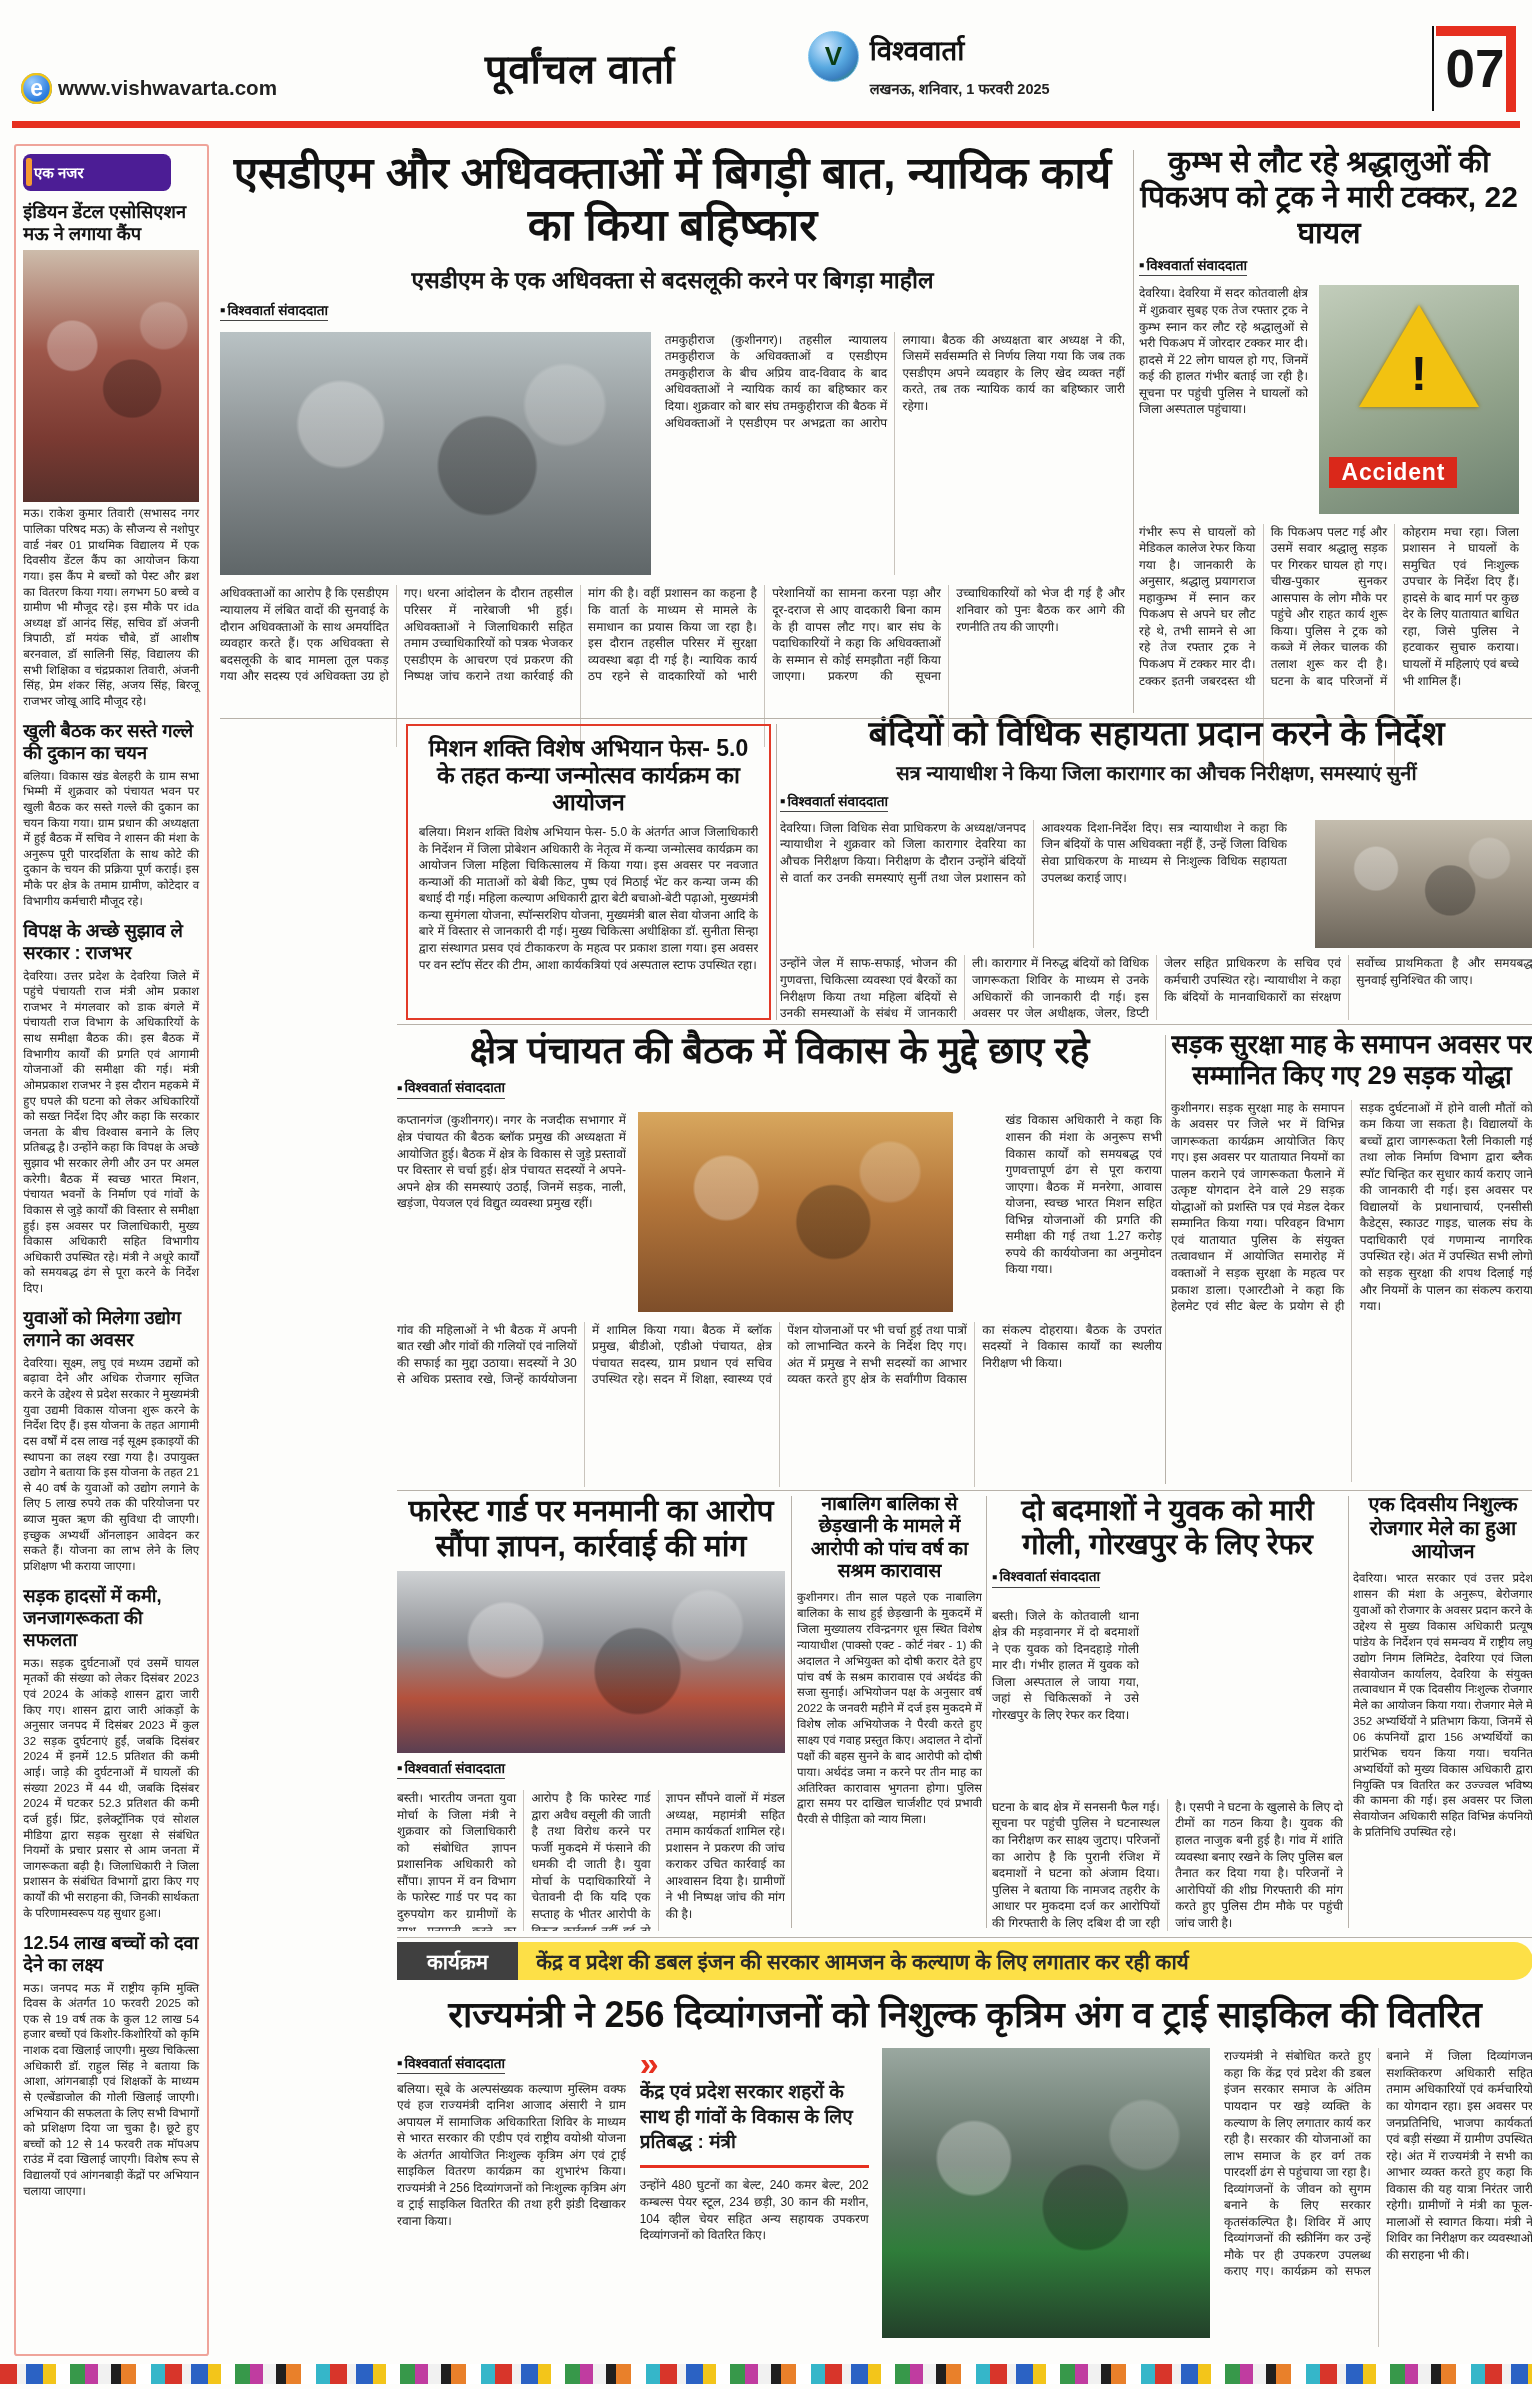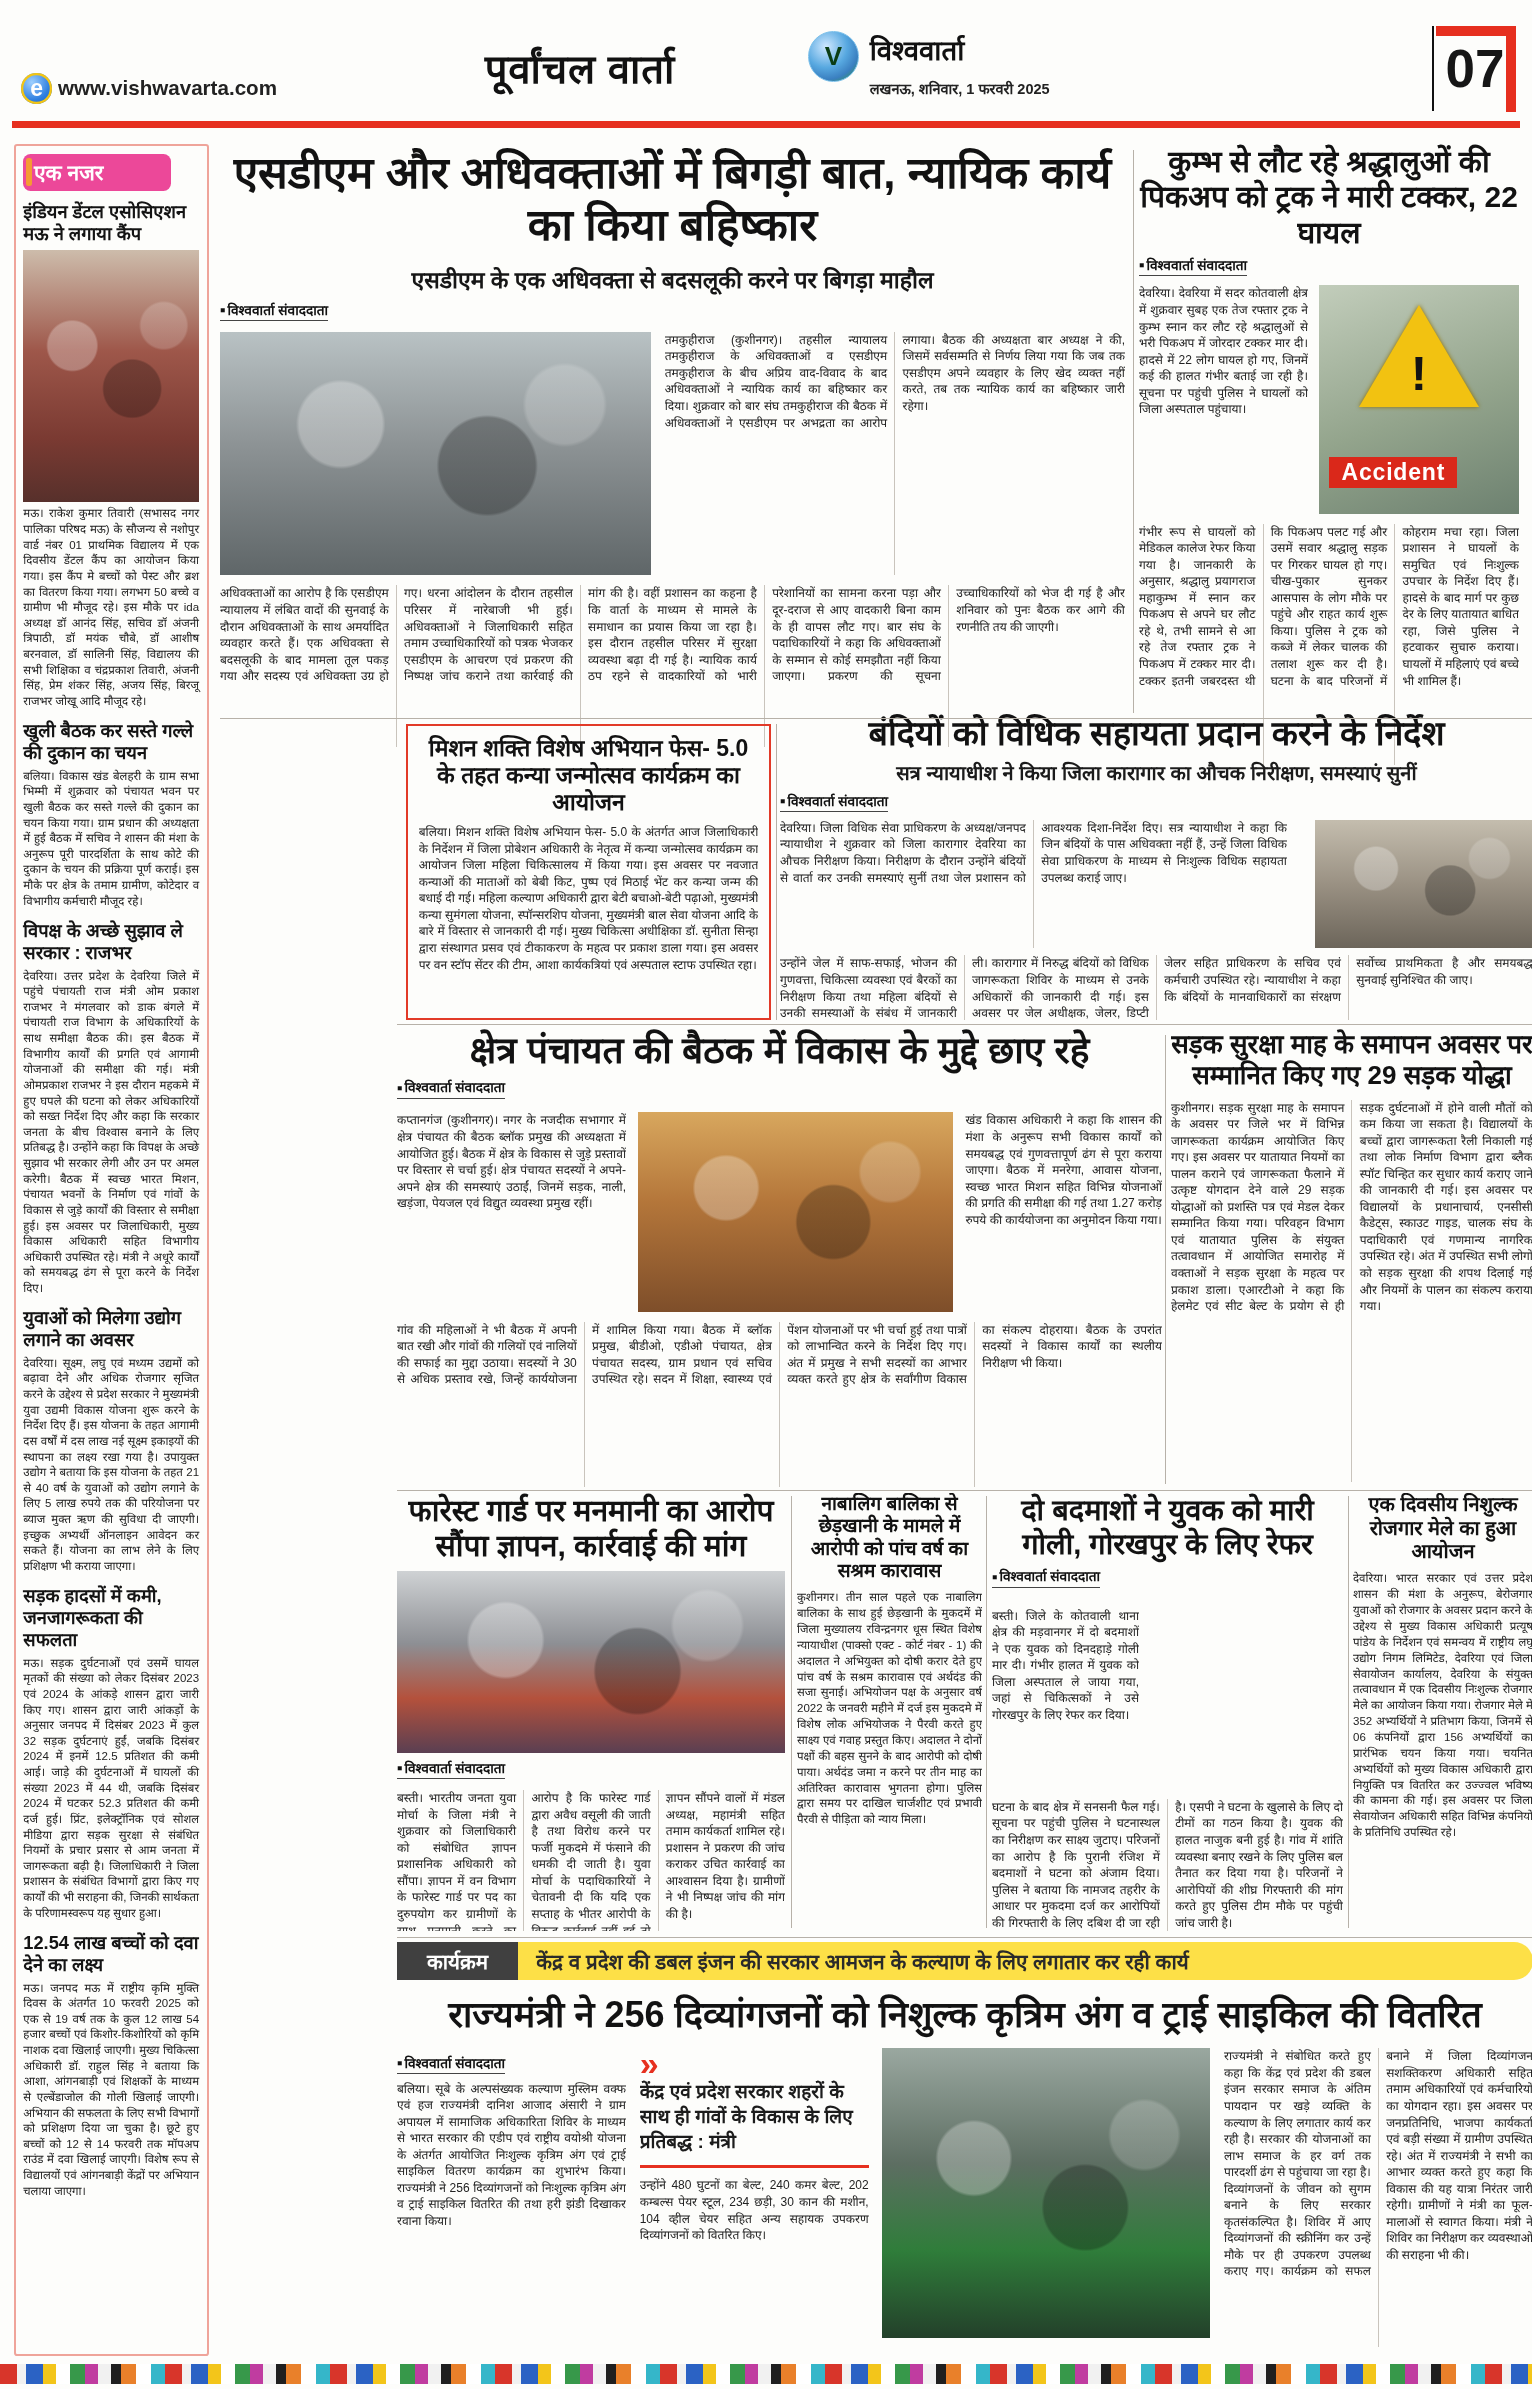--- a/index.html
+++ b/index.html
@@ -39,22 +39,22 @@
   .ph{background-color:#968c82;position:relative;overflow:hidden;}
   .ph::after{content:"";position:absolute;inset:0;
              background:radial-gradient(circle at 28% 38%,rgba(255,255,255,.28) 0 12%,transparent 13%),
                         radial-gradient(circle at 62% 55%,rgba(0,0,0,.25) 0 16%,transparent 17%),
                         radial-gradient(circle at 80% 30%,rgba(255,255,255,.18) 0 10%,transparent 11%);}
   .vline{position:absolute;width:0.8px;background:#b7b1a8;}
   .hline{position:absolute;height:0.8px;background:#b7b1a8;}
   
   .one-nazar{position:absolute;left:13.7px;top:144px;width:195px;height:2212px;
              border:2.3px solid #efa49a;border-radius:3.1px;padding:7.6px 7.6px;box-sizing:border-box;overflow:hidden;}
-  .nazar-label{width:137px;height:37px;background:#ec4899;border-radius:7.6px;display:flex;align-items:center;
-               color:#fff;font-size:21px;font-weight:900;padding-left:10.7px;position:relative;margin-bottom:10.7px;}
+  .nazar-label{width:137px;height:37px;background:#4c1d95;border-radius:7.6px;display:flex;align-items:center;
+               color:#fff;font-size:15px;font-weight:900;padding-left:10.7px;position:relative;margin-bottom:10.7px;}
   .nazar-label::before{content:"";position:absolute;left:3.1px;top:4.6px;bottom:4.6px;width:6.1px;background:#f59a33;border-radius:2.3px;}
   .nz-head{font-size:18.3px;font-weight:900;line-height:1.2;color:#141414;margin:10.7px 0 4.6px 0;}
   .nz-body{font-size:11.5px;line-height:1.36;text-align:justify;color:#222;}
   .ph-dental{height:252px;margin:4.6px 0;background-image:linear-gradient(180deg,#cdbcab 0%,#9e574a 40%,#7a3a32 75%,#57302b 100%);}
   
   .lead{position:absolute;left:220px;top:147px;width:905px;}
   .lead-h{font-size:44px;}
   .lead-sub{font-size:23px;font-weight:900;text-align:center;margin-top:12.2px;color:#161616;}
   .lead-row{display:flex;gap:13.7px;margin-top:4.6px;}
   .ph-lead{width:431px;height:243px;flex:none;background-image:linear-gradient(180deg,#b9c2c4 0%,#8e9496 45%,#5f6668 100%);}
@@ -85,21 +85,21 @@
   .legal-row{display:flex;gap:28px;margin-top:1.5px;}
   .legal-b1{flex:1;height:128px;}
   .ph-legal{width:218px;height:128px;flex:none;background-image:linear-gradient(180deg,#c4bdae 0%,#9a9183 50%,#6c655a 100%);}
   .legal-b2{margin-top:7.6px;height:90px;}
   
   .pan{position:absolute;left:397px;top:1029px;width:765px;height:458px;overflow:hidden;}
   .pan-h{font-size:37px;}
   .pan-row{display:flex;gap:12.2px;margin-top:7.6px;}
   .pan-b1{width:229px;height:200px;flex:none;}
   .ph-pan{width:315px;height:200px;flex:none;background-image:linear-gradient(180deg,#d8a75e 0%,#b4763a 45%,#7e4e2a 100%);}
-  .pan-b2{flex:1;height:200px;}
+  .pan-b2{flex:1;height:200px;margin-left:40px;}
   .pan-b3{margin-top:9.2px;height:183px;}
   
   .road{position:absolute;left:1171px;top:1029px;width:362px;height:458px;overflow:hidden;}
   .road-h{font-size:26px;}
   .road-b{margin-top:9.2px;height:382px;}
   
   .forest{position:absolute;left:397px;top:1493px;width:388px;height:438px;overflow:hidden;}
   .forest-h{font-size:30px;}
   .ph-forest{width:100%;height:182px;margin-top:7.6px;background-image:linear-gradient(180deg,#cfd2d4 0%,#8d8f94 40%,#b4513c 70%,#5a3f52 100%);}
   .forest-b{margin-top:4.6px;height:191px;}

